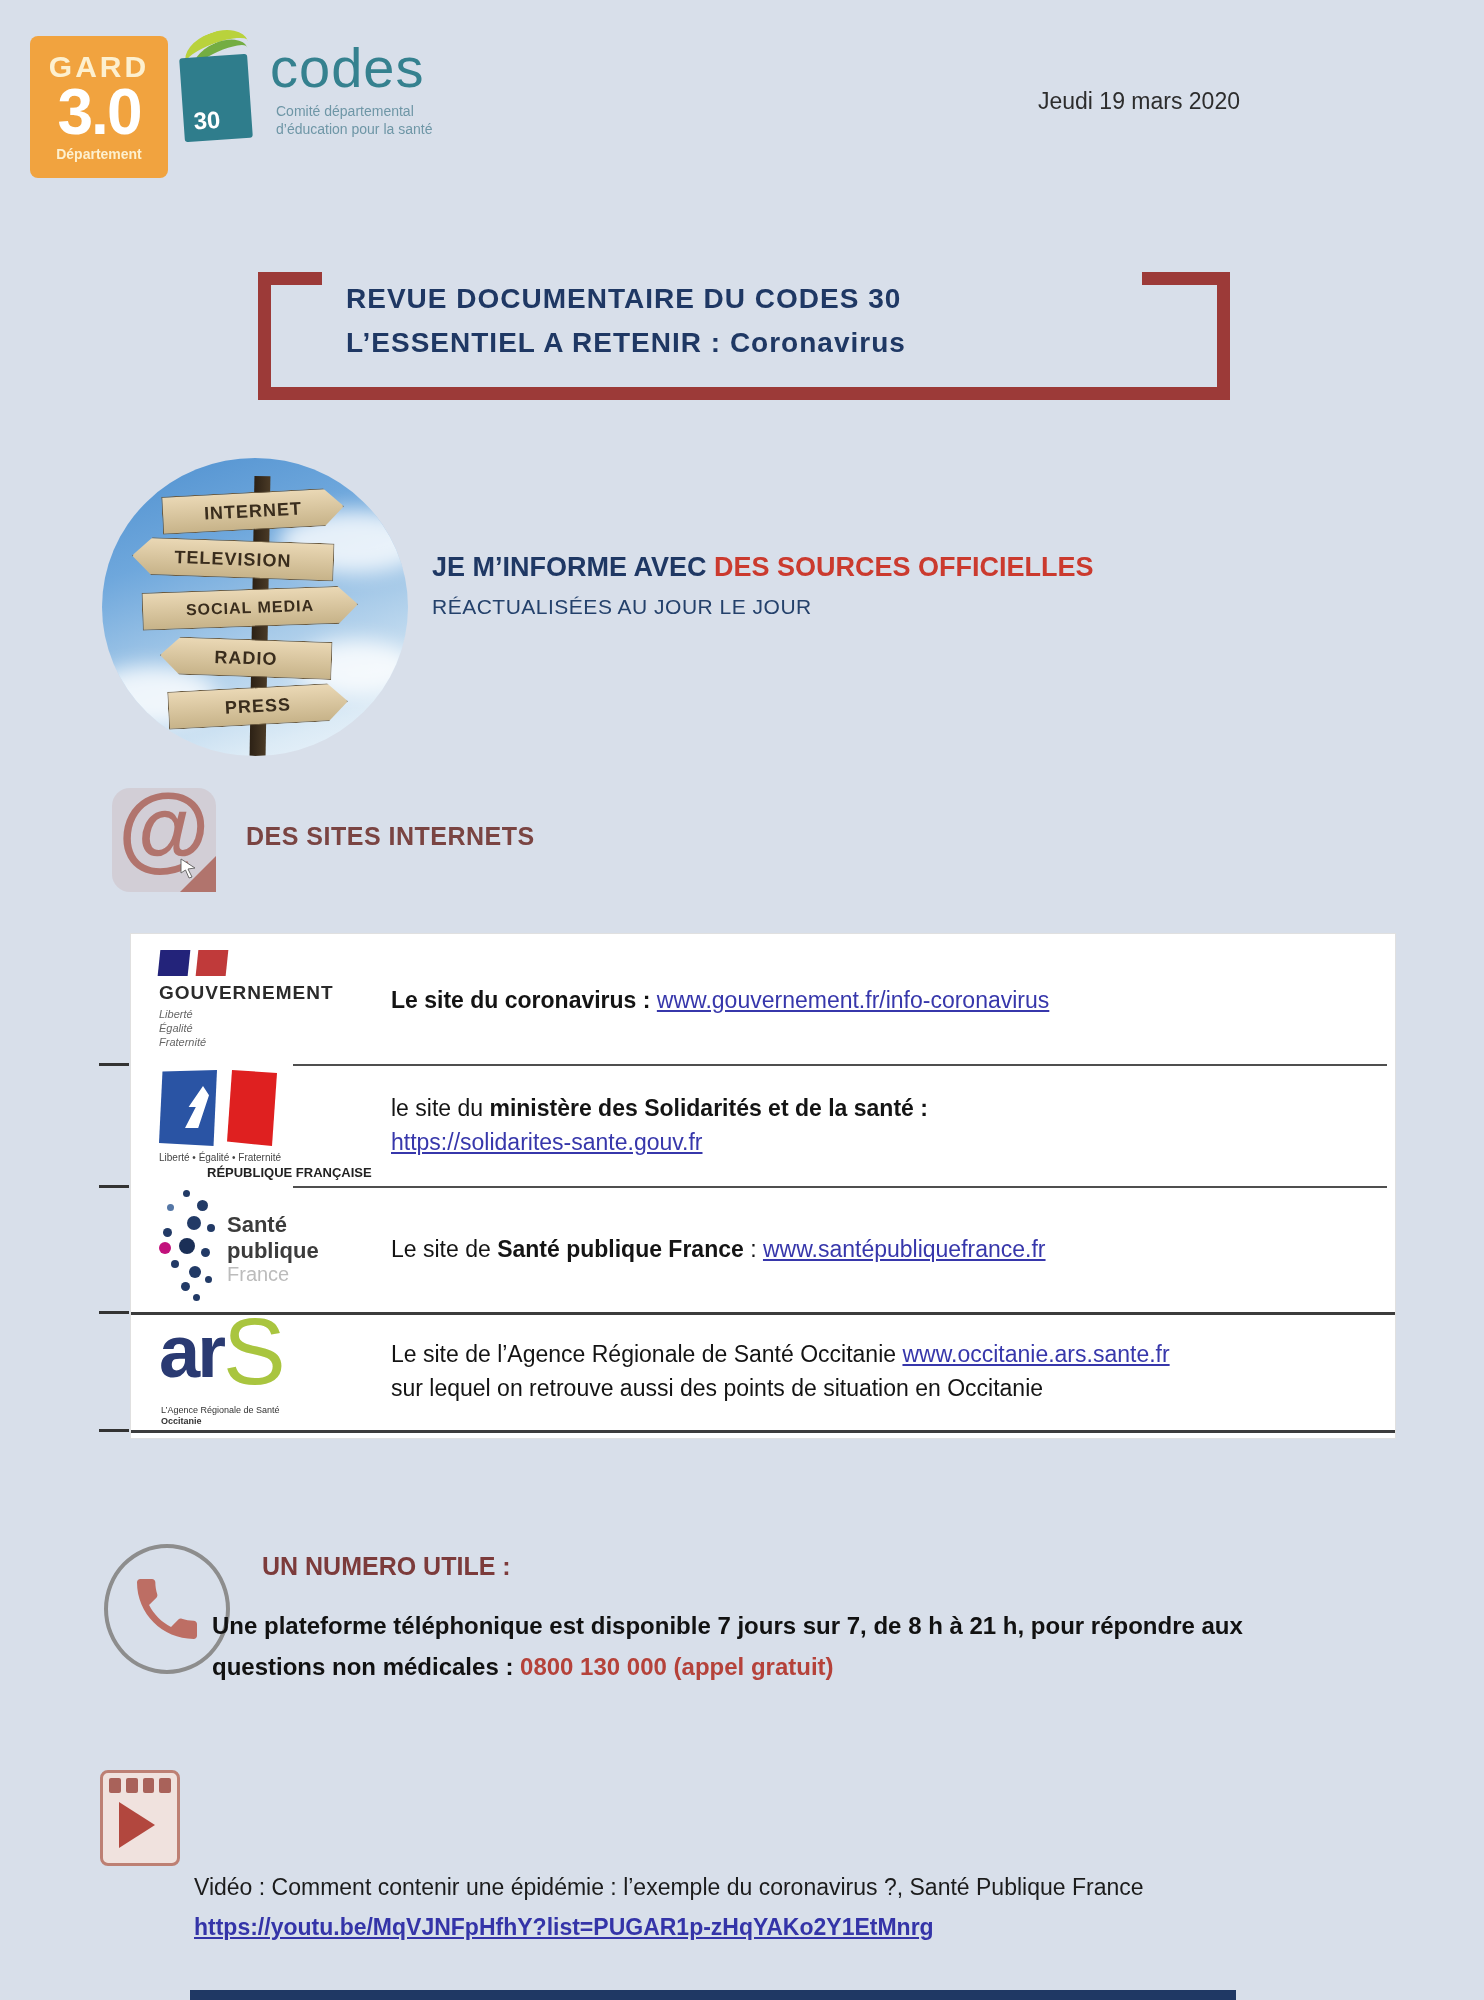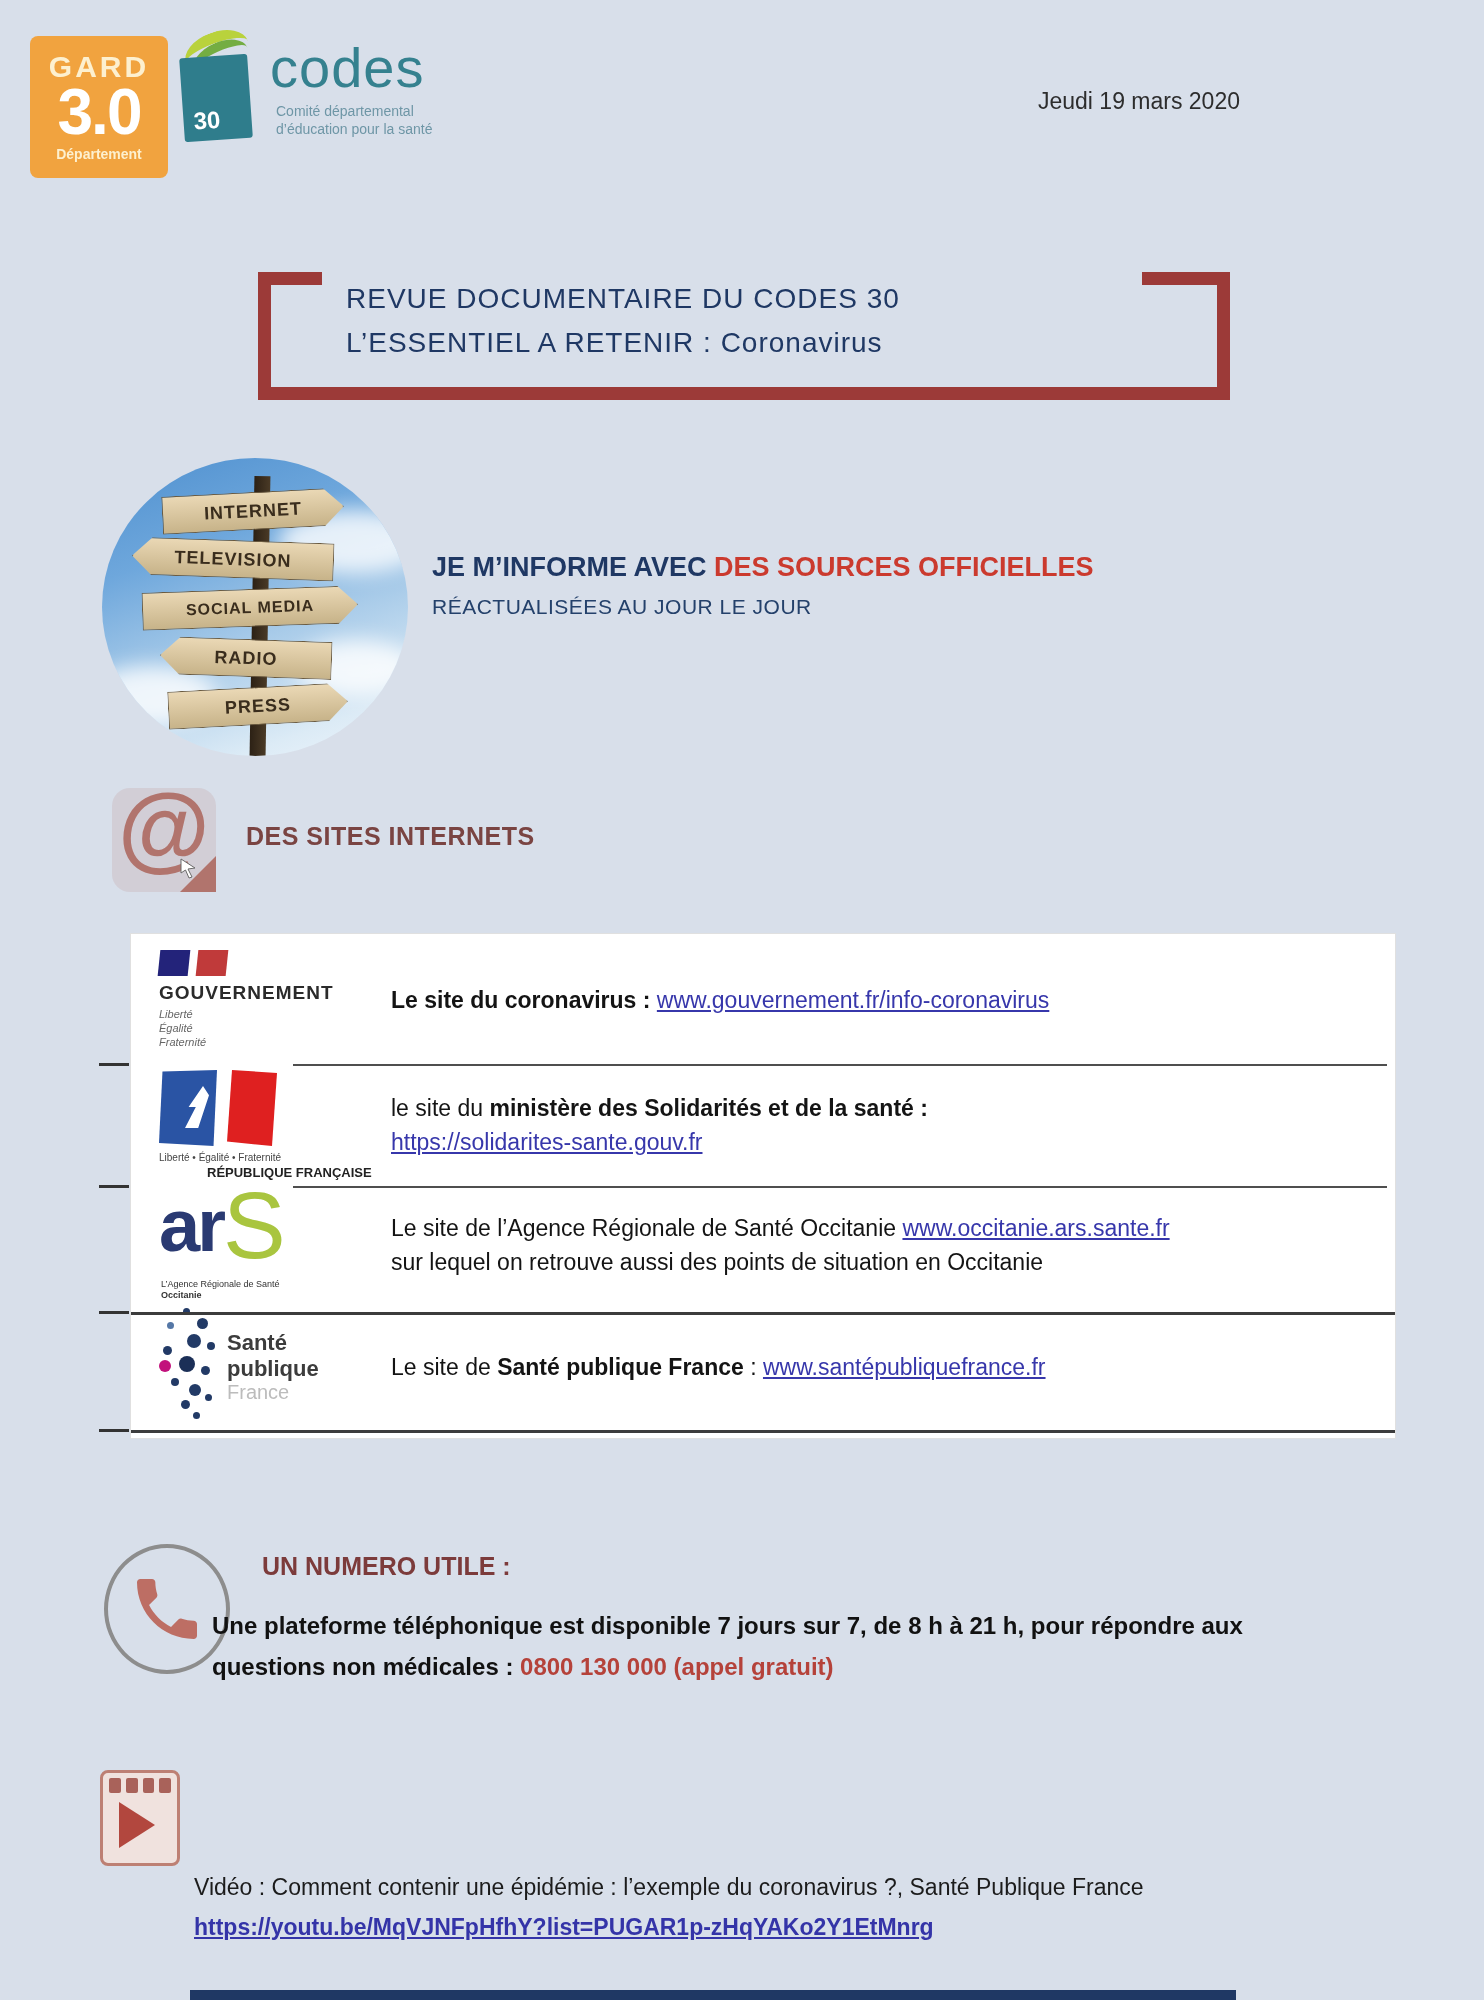--- a/index.html
+++ b/index.html
@@ -29,21 +29,21 @@
         font-size:23px;color:#2d2d2d;}
 
   
   .title-box{position:absolute;left:258px;top:272px;width:972px;height:128px;}
   .tb-bar{position:absolute;background:#9c3a38;}
   .tb-left{left:0;top:0;width:13px;height:100%;}
   .tb-right{right:0;top:0;width:13px;height:100%;}
   .tb-bottom{left:0;bottom:0;width:100%;height:13px;}
   .tb-topleft{left:0;top:0;width:64px;height:13px;}
   .tb-topright{right:0;top:0;width:88px;height:13px;}
-  .title-text{position:absolute;left:88px;top:5px;font-size:28px;font-weight:normal;color:#1f3864;
+  .title-text{position:absolute;left:88px;top:5px;font-size:28px;font-weight:bold;color:#1f3864;
               line-height:1.57;letter-spacing:1px;}
 
   
   .signpost{position:absolute;left:102px;top:458px;width:306px;height:298px;border-radius:50%;overflow:hidden;
             background:linear-gradient(160deg,#4f90cf 0%,#6ea7dc 30%,#a8cbe9 58%,#dcebf6 85%,#eef5fb 100%);}
   .cloud{position:absolute;background:rgba(255,255,255,.8);border-radius:50%;filter:blur(10px);}
   .cloud1{width:150px;height:64px;right:-20px;top:52px;}
   .cloud2{width:130px;height:60px;left:-16px;bottom:30px;}
   .cloud3{width:120px;height:56px;right:-8px;bottom:60px;}
   .post{position:absolute;left:150px;top:18px;width:16px;height:280px;
@@ -241,37 +241,20 @@
         <div class="rf-flag">
           <div class="rf-blue"></div>
             <div class="rf-red"></div>
         </div>
         <div class="rf-motto">Liberté • Égalité • Fraternité</div>
         <div class="rf-name">RÉPUBLIQUE FRANÇAISE</div>
       </div>
       <div class="text-cell">
         <span>le site du </span><b>ministère des Solidarités et de la santé</b><b> :</b><br>
         <a class="site-link">https://solidarites-sante.gouv.fr</a>
-      </div>
-    </div>
-
-    <div class="row row-r4">
-      <div class="logo-cell">
-        <div class="ars">
-          <span class="ars-ar">ar</span>
-          <span class="ars-s">S</span>
-          <div class="ars-tiny">
-            <span>L’Agence Régionale de Santé</span>
-            <b>Occitanie</b>
-          </div>
-        </div>
-      </div>
-      <div class="text-cell">
-        <span>Le site de l’Agence Régionale de Santé Occitanie </span><a class="site-link">www.occitanie.ars.sante.fr</a><br>
-        <span>sur lequel on retrouve aussi des points de situation en Occitanie</span>
       </div>
     </div>
 
     <div class="row row-r3">
       <div class="logo-cell">
         <div class="spf">
           <div class="spf-dots">
             <span class="dot" style="left:24px;top:0;width:7px;height:7px;background:#223a66;"></span>
             <span class="dot" style="left:38px;top:10px;width:11px;height:11px;background:#223a66;"></span>
             <span class="dot" style="left:8px;top:14px;width:7px;height:7px;background:#5577a6;"></span>
@@ -292,20 +275,37 @@
             <div class="spf-l2">publique</div>
             <div class="spf-l3">France</div>
           </div>
         </div>
       </div>
       <div class="text-cell">
         <span>Le site de </span><b>Santé publique France</b><span> : </span><a class="site-link">www.santépubliquefrance.fr</a>
       </div>
     </div>
 
+    <div class="row row-r4">
+      <div class="logo-cell">
+        <div class="ars">
+          <span class="ars-ar">ar</span>
+          <span class="ars-s">S</span>
+          <div class="ars-tiny">
+            <span>L’Agence Régionale de Santé</span>
+            <b>Occitanie</b>
+          </div>
+        </div>
+      </div>
+      <div class="text-cell">
+        <span>Le site de l’Agence Régionale de Santé Occitanie </span><a class="site-link">www.occitanie.ars.sante.fr</a><br>
+        <span>sur lequel on retrouve aussi des points de situation en Occitanie</span>
+      </div>
+    </div>
+
     <div class="hr hr1"></div>
     <div class="hr hr2"></div>
     <div class="hr hr3"></div>
     <div class="hr hr4"></div>
     <div class="tick tk1"></div>
     <div class="tick tk2"></div>
     <div class="tick tk3"></div>
     <div class="tick tk4"></div>
   </div>
 

